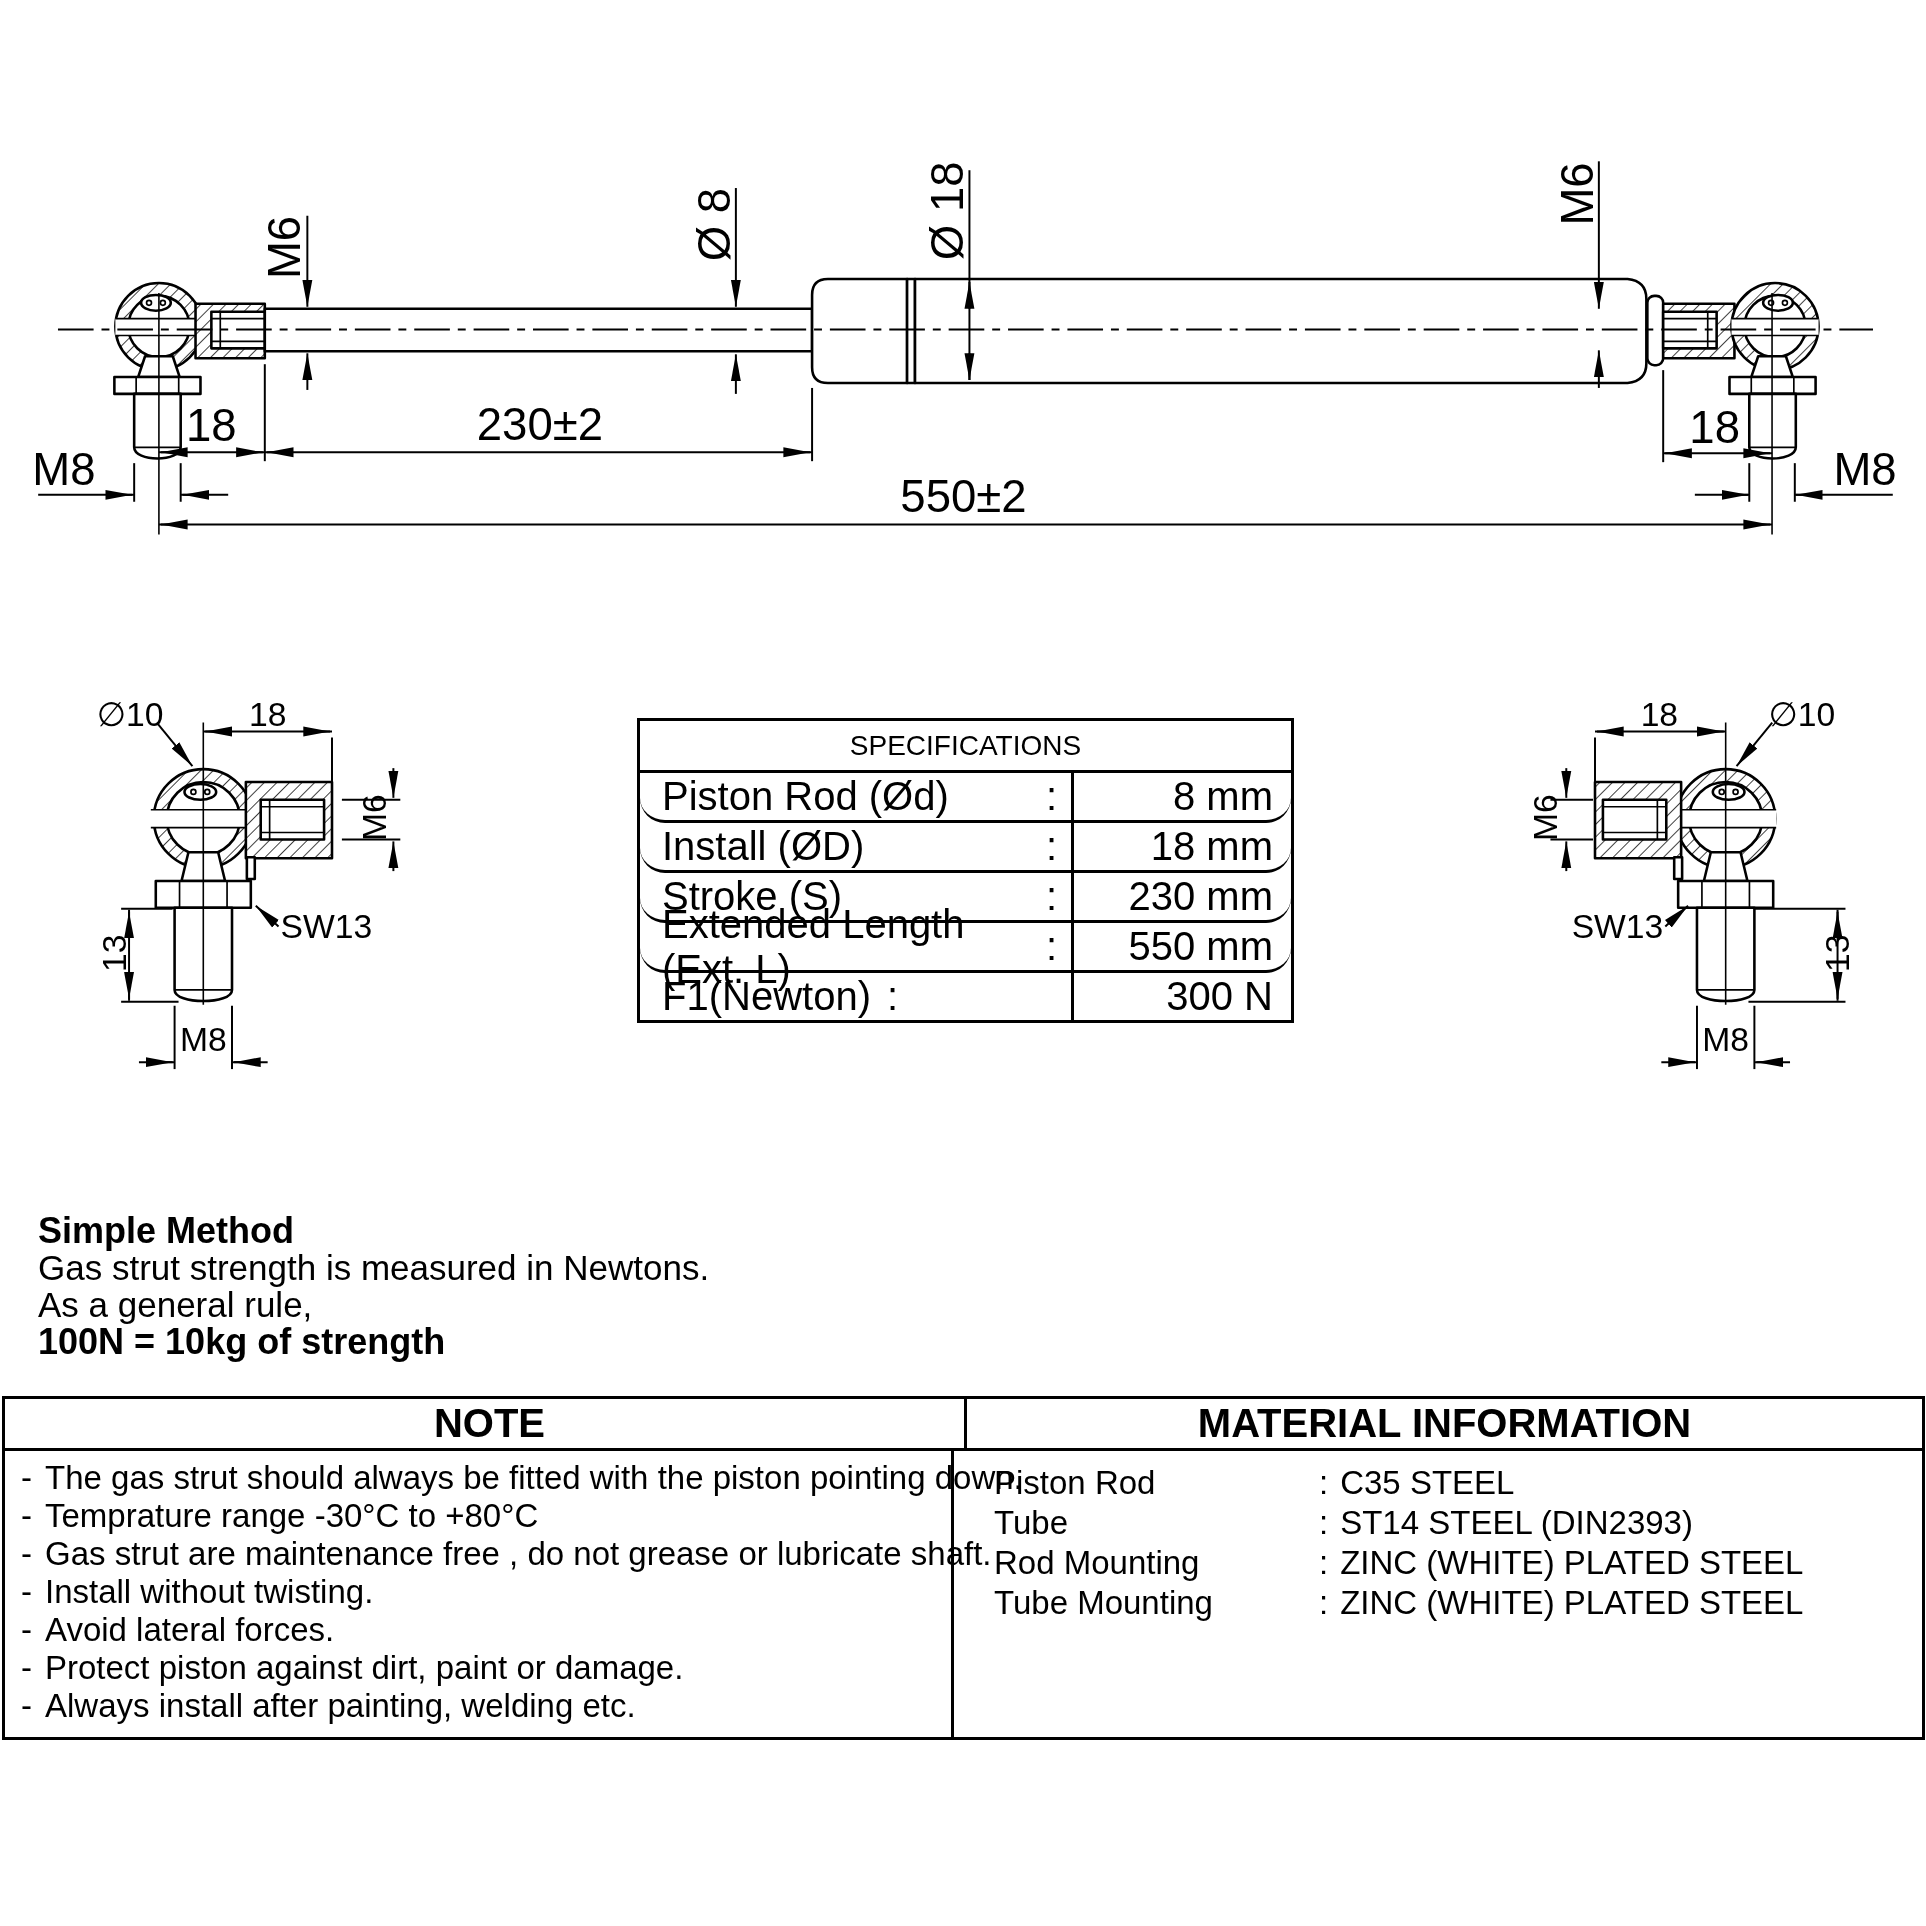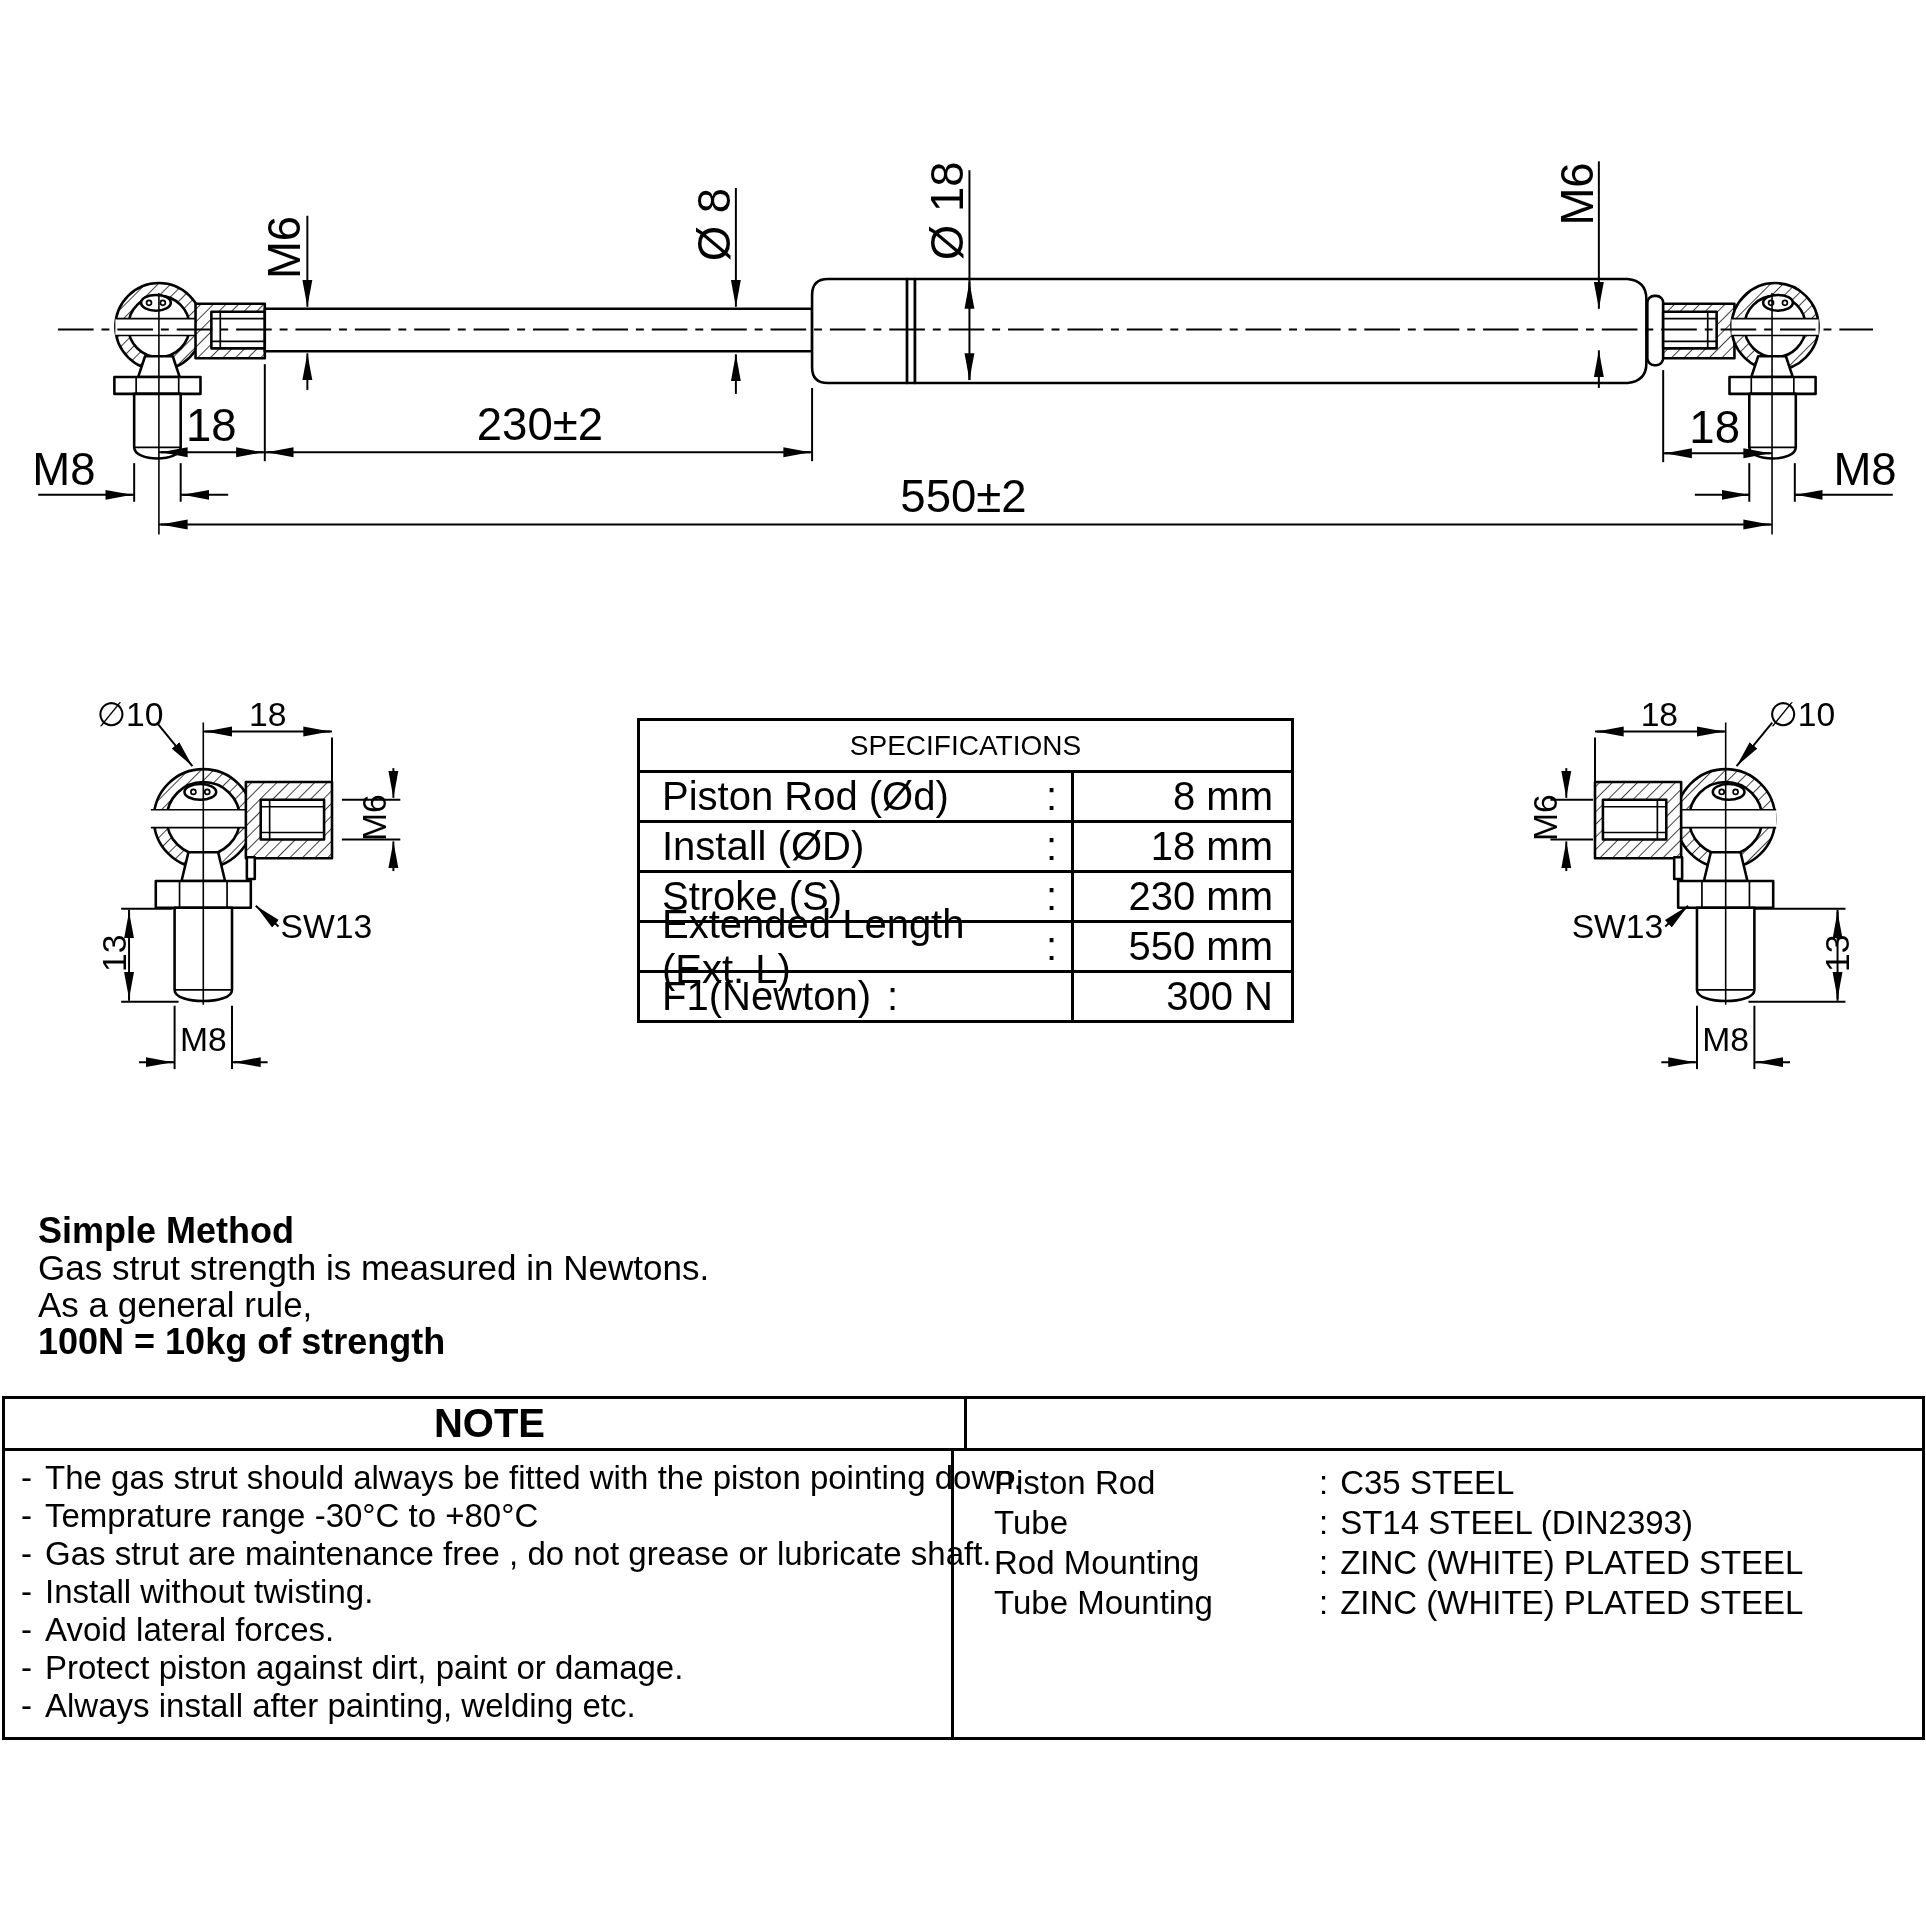--- a/index.html
+++ b/index.html
@@ -13,21 +13,21 @@
   .cl {fill:none;stroke:#000;stroke-width:2;stroke-dasharray:36 8 8 8;}
   .ax {fill:none;stroke:#000;stroke-width:1.6;}
   text.dim {font-size:46px;fill:#000;text-anchor:middle;}
   text.ddim{font-size:34px;fill:#000;text-anchor:middle;}
   text.ddim.start{text-anchor:start;}
   text.ddim.end{text-anchor:end;}
 
   
   .specs{position:absolute;left:637px;top:718px;width:651px;border:3px solid #000;background:#fff;}
   .specs-title{height:49px;border-bottom:3px solid #000;display:flex;align-items:center;justify-content:center;font-size:28px;}
-  .spec-row{display:flex;height:47px;border-bottom:3px solid #000;}
+  .spec-row{display:flex;height:47px;border-bottom:3px solid #000;border-radius:25px;}
   .spec-row:last-child{border-bottom:none;}
   .spec-label-cell{flex:1;display:flex;align-items:center;padding-left:22px;font-size:40px;}
   .spec-colon{margin-left:auto;padding-right:14px;}
   .spec-label-cell.inline .spec-colon{margin-left:16px;padding-right:0;}
   .spec-value{width:199px;border-left:3px solid #000;display:flex;align-items:center;justify-content:flex-end;padding-right:18px;font-size:40px;}
 
   
   .simple{position:absolute;left:38px;top:1212px;font-size:35px;line-height:37px;}
   .simple .bold{font-weight:bold;font-size:36px;}
 
@@ -380,20 +380,21 @@
 <div class="simple">
   <div class="bold">Simple Method</div>
   <div>Gas strut strength is measured in Newtons.</div>
   <div>As a general rule,</div>
   <div class="bold">100N = 10kg of strength</div>
 </div>
 
 <div class="btable">
   <div class="bt-header">
     <div class="bt-h-left">NOTE</div>
+    <div class="bt-h-right">MATERIAL INFORMATION</div>
   </div>
   <div class="bt-body">
     <div class="bt-note">
       <div class="note-line"><span class="dash">-</span><span>The gas strut should always be fitted with the piston pointing down.</span></div>
       <div class="note-line"><span class="dash">-</span><span>Temprature range -30°C to +80°C</span></div>
       <div class="note-line"><span class="dash">-</span><span>Gas strut are maintenance free , do not grease or lubricate shaft.</span></div>
       <div class="note-line"><span class="dash">-</span><span>Install without twisting.</span></div>
       <div class="note-line"><span class="dash">-</span><span>Avoid lateral forces.</span></div>
       <div class="note-line"><span class="dash">-</span><span>Protect piston against dirt, paint or damage.</span></div>
       <div class="note-line"><span class="dash">-</span><span>Always install after painting, welding etc.</span></div>

